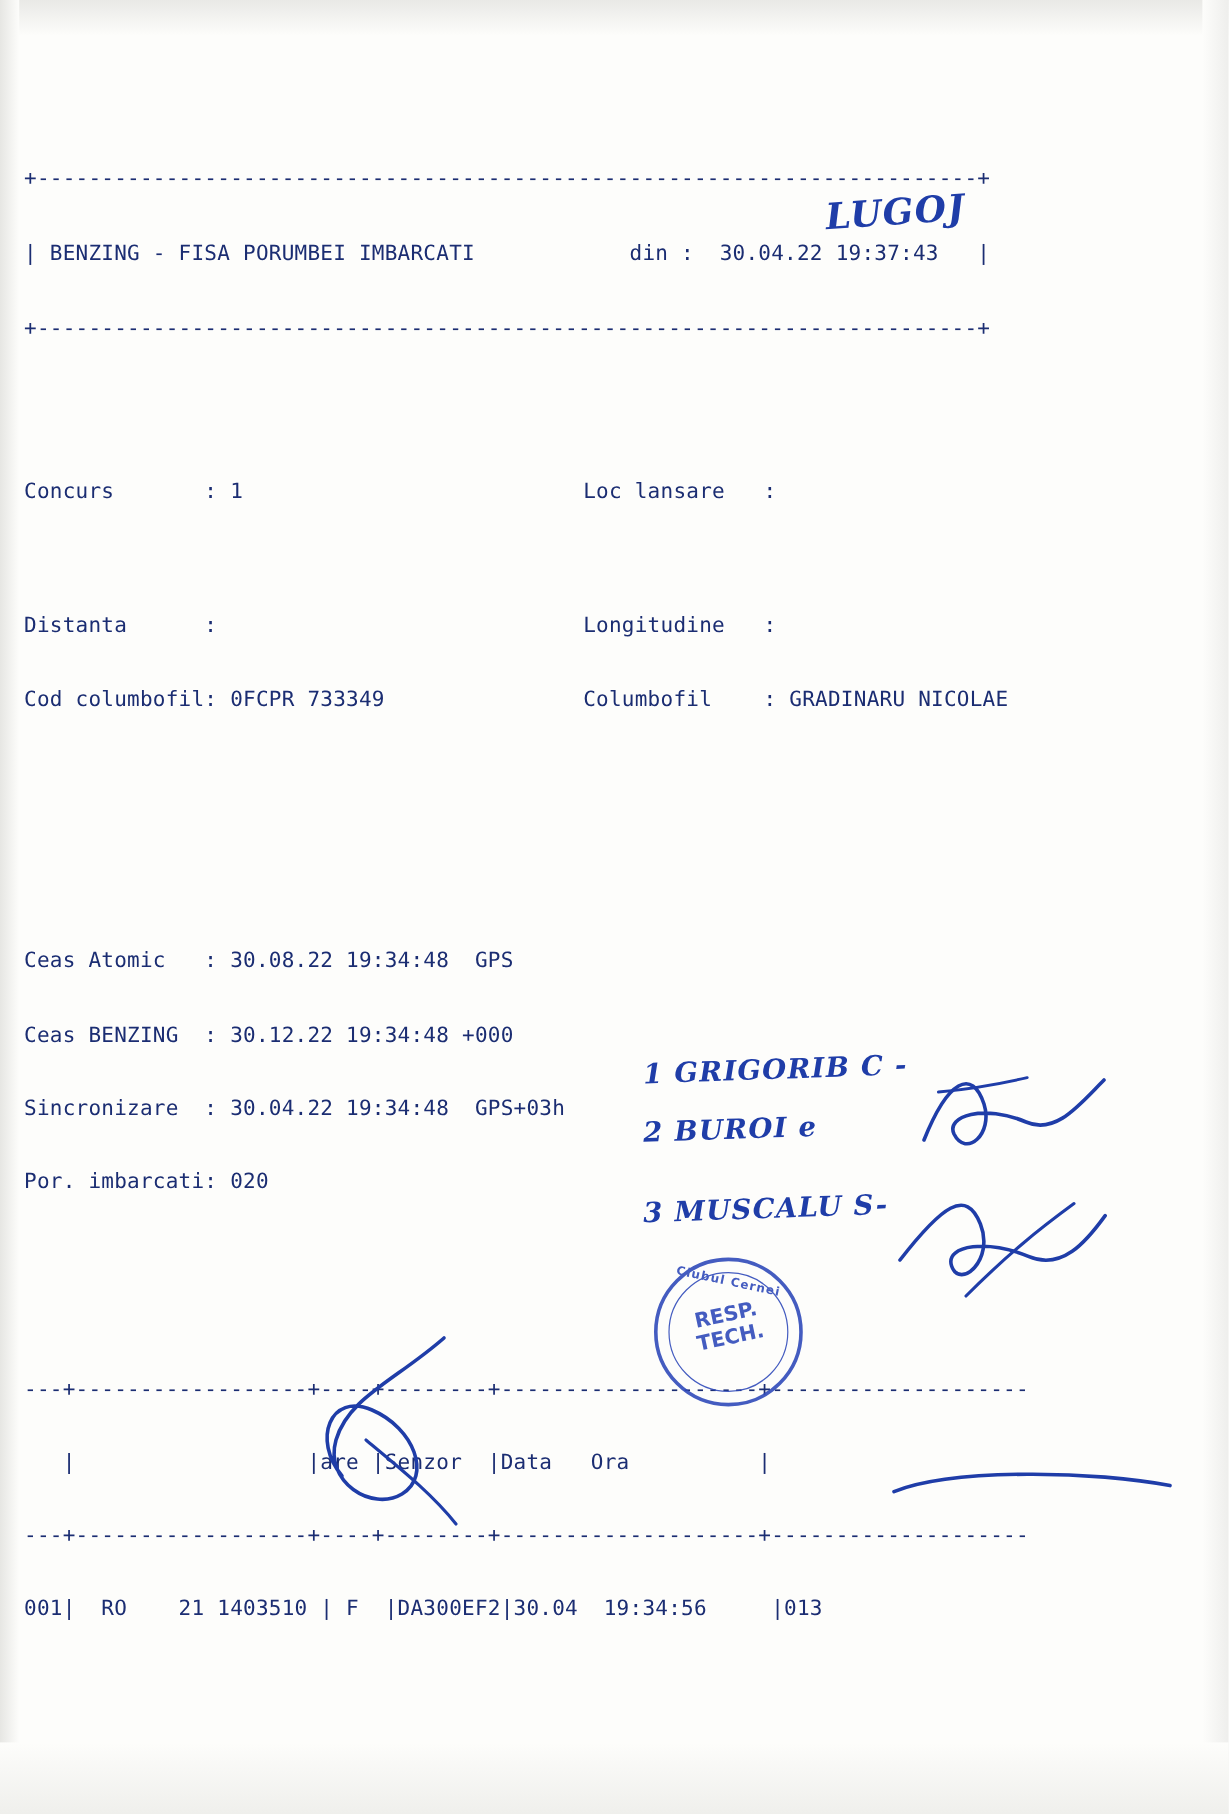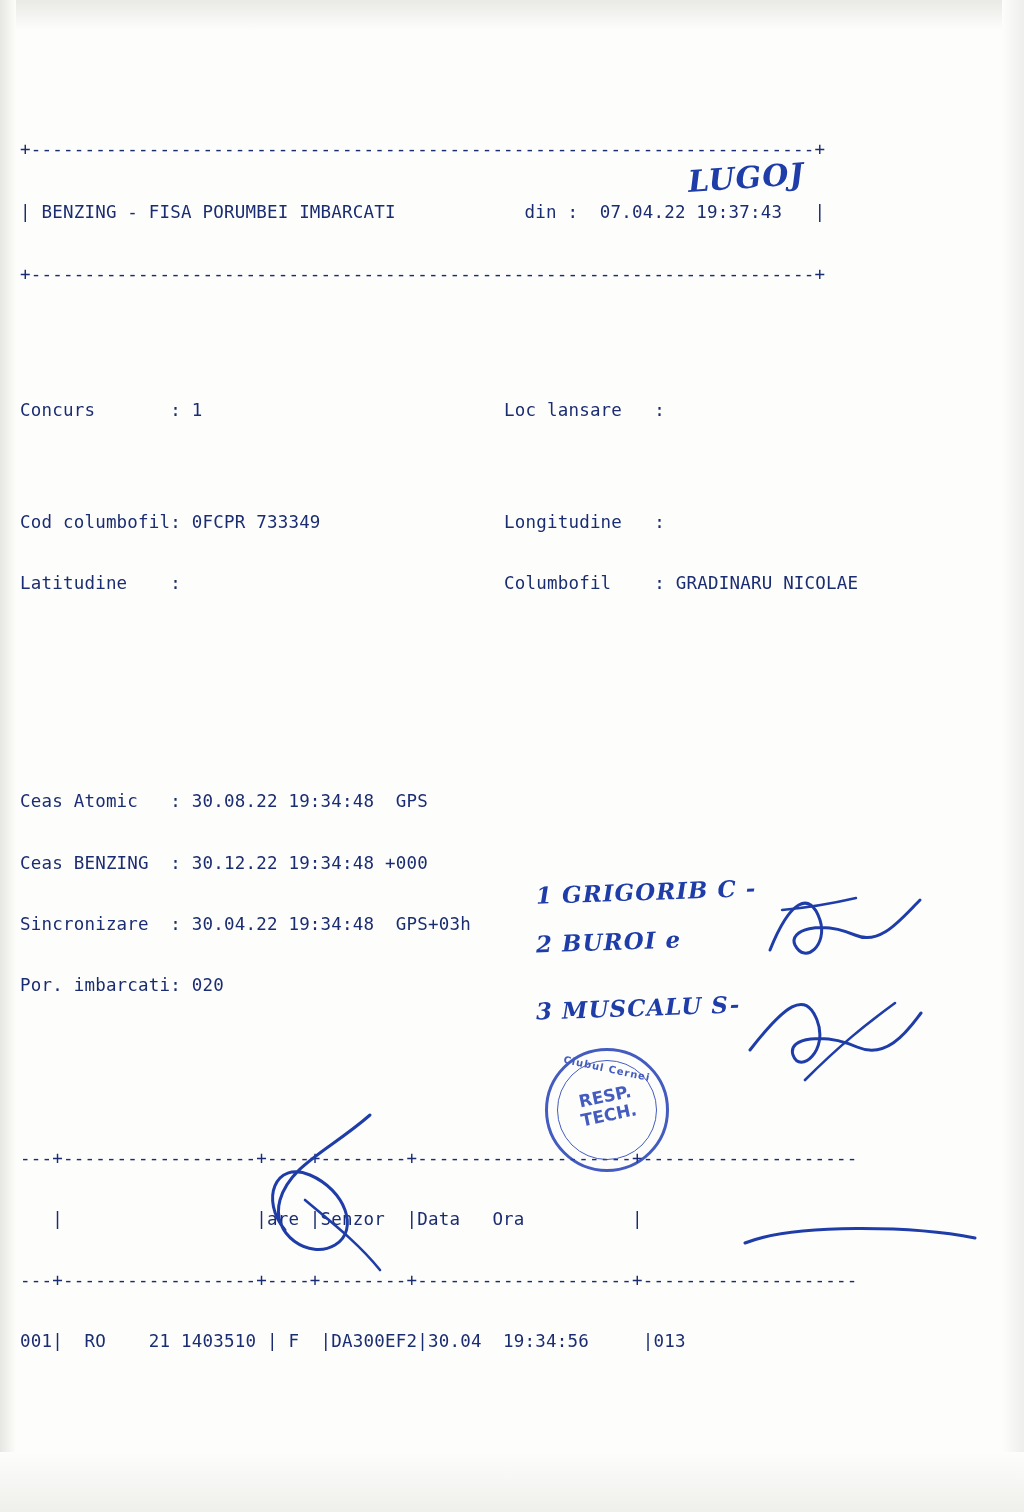--- a/index.html
+++ b/index.html
@@ -121,30 +121,30 @@
 <div id="page">
 
   <div class="scan-edge-top"></div>
   <div class="scan-edge-left"></div>
   <div class="scan-edge-right"></div>
   <div class="scan-edge-bottom"></div>
 
   <div class="doc mono">
 
     <div class="row hdr-line">+-------------------------------------------------------------------------+</div>
-    <div class="row title-row">| BENZING - FISA PORUMBEI IMBARCATI            din :  07.04.22 19:37:43   |</div>
+    <div class="row title-row">| BENZING - FISA PORUMBEI IMBARCATI            din :  30.04.22 19:37:43   |</div>
     <div class="row hdr-line">+-------------------------------------------------------------------------+</div>
 
     <div class="sect" style="position:relative;">
       <div class="row">Concurs       : 1</div>
       <div class="row" style="height:10px;">&nbsp;</div>
+      <div class="row">Distanta      :</div>
       <div class="row">Cod columbofil: 0FCPR 733349</div>
-      <div class="row">Latitudine    :</div>
-
-      <div style="position:absolute; left:484px; top:0;">
+
+      <div style="position:absolute; left:466px; top:0;">
         <div class="row">Loc lansare   :</div>
         <div class="row" style="height:10px;">&nbsp;</div>
         <div class="row">Longitudine   :</div>
         <div class="row">Columbofil    : GRADINARU NICOLAE</div>
       </div>
     </div>
 
     <div class="sect">
       <div class="row">Ceas Atomic   : 30.08.22 19:34:48  GPS</div>
       <div class="row">Ceas BENZING  : 30.12.22 19:34:48 +000</div>

